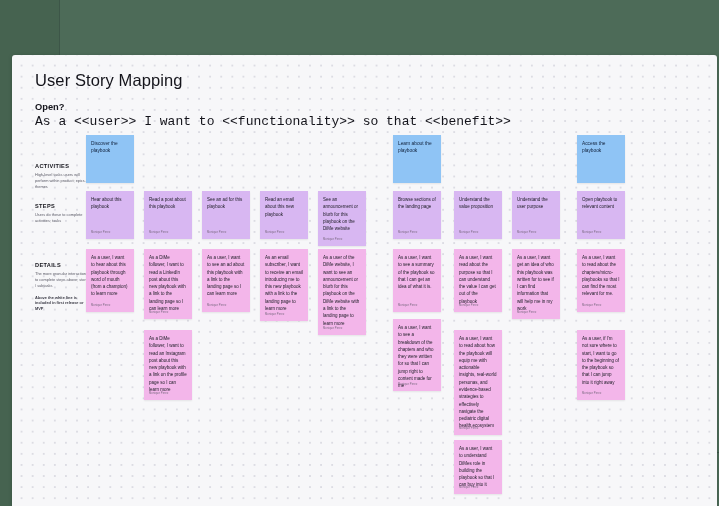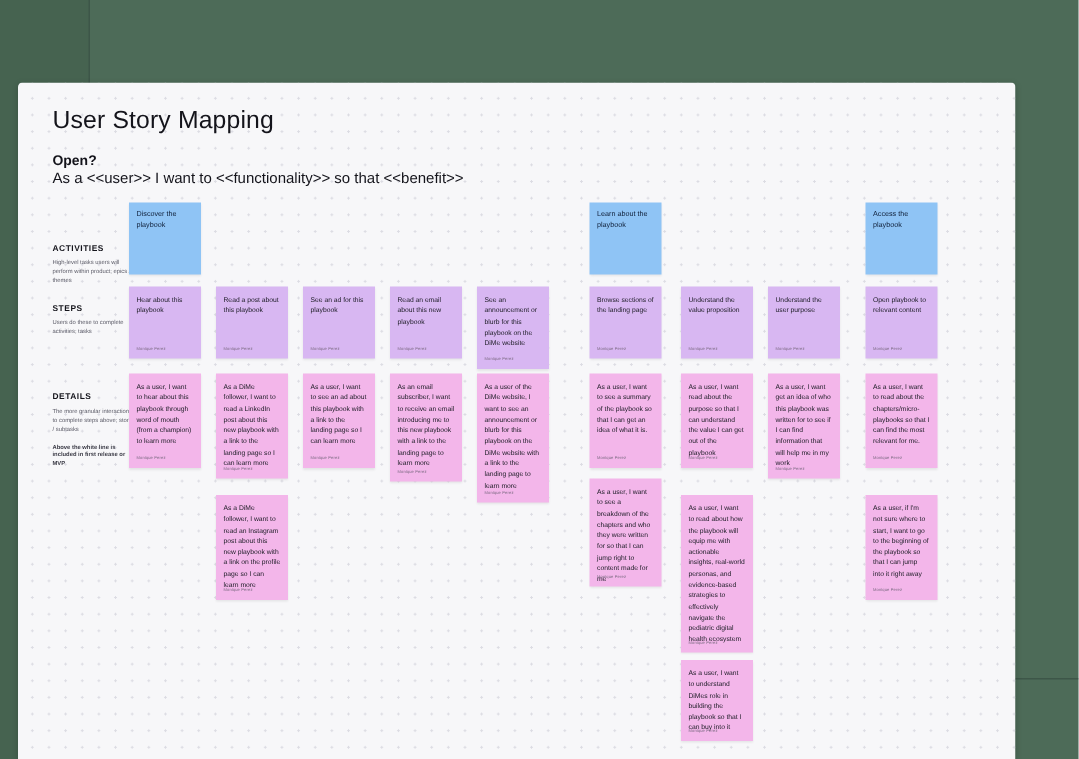--- a/index.html
+++ b/index.html
@@ -17,33 +17,34 @@
   .canvas{
     position:absolute;left:12px;top:55px;width:665px;height:451px;
     background-color:#f7f7f9;
     background-image:
       radial-gradient(circle, #dcdce3 0.7px, transparent 0.8px);
     background-size:11.1px 11.1px;
     background-position:4px 5px;
     border-top-left-radius:3px;border-top-right-radius:3px;
     overflow:hidden;
     box-shadow:0 1px 4px rgba(0,0,0,.18);
+    padding-left:40px;
   }
 
   .title{
     position:absolute;left:23px;top:16px;
     font-size:16.5px;color:#14141b;letter-spacing:.1px;
   }
   .what-h{
     position:absolute;left:23px;top:47px;
     font-size:9.3px;font-weight:bold;color:#14141b;
   }
   .what-p{
     position:absolute;left:23px;top:59px;
-    font-size:10px;color:#14141b;
+    font-size:13px;color:#14141b;font-family:Liberation Mono, monospace;
   }
 
   
   .rowlabel{position:absolute;left:23px;width:56px;}
   .rowlabel .rl-title{font-size:5.6px;font-weight:bold;color:#14141b;letter-spacing:.35px;}
   .rowlabel .rl-desc{font-size:3.9px;color:#5a5a66;line-height:1.5;margin-top:3px;}
   .rowlabel .rl-note{font-size:3.9px;color:#3b3b46;font-weight:bold;line-height:1.5;margin-top:6px;}
 
   
   .card{

